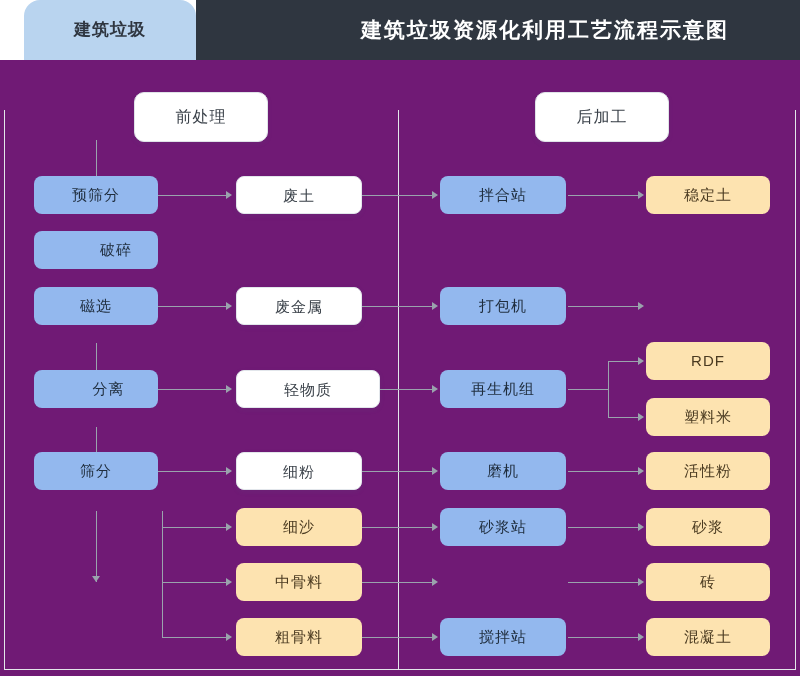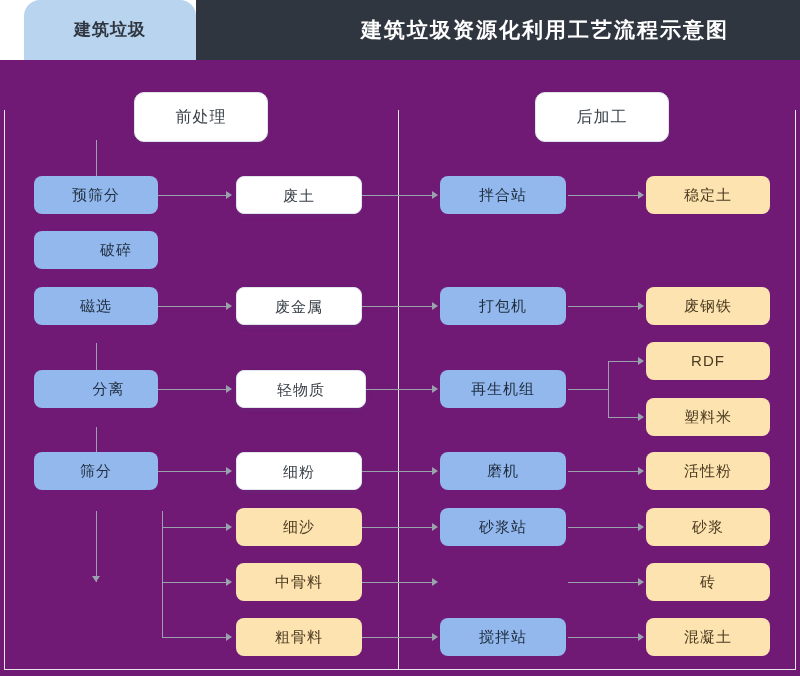--- a/index.html
+++ b/index.html
@@ -241,35 +241,34 @@
     <div class="arrow-r" style="left:638px; top:573px;"></div>
 
     <div class="node blue" style="left:34px; top:116px; width:124px;">预筛分</div>
     <div class="node blue" style="left:34px; top:171px; width:124px;padding-left:40px;">破碎</div>
     <div class="node blue" style="left:34px; top:227px; width:124px;">磁选</div>
     <div class="node blue" style="left:34px; top:310px; width:124px;padding-left:25px;">分离</div>
     <div class="node blue" style="left:34px; top:392px; width:124px;">筛分</div>
 
     <div class="node white" style="left:236px; top:116px; width:126px;">废土</div>
     <div class="node white" style="left:236px; top:227px; width:126px;">废金属</div>
-    <div class="node white" style="left:236px; top:310px; width:130px;">轻物质</div>
+    <div class="node white" style="left:236px; top:310px; width:144px;">轻物质</div>
     <div class="node white" style="left:236px; top:392px; width:126px;">细粉</div>
     <div class="node yellow" style="left:236px; top:448px; width:126px;">细沙</div>
     <div class="node yellow" style="left:236px; top:503px; width:126px;">中骨料</div>
     <div class="node yellow" style="left:236px; top:558px; width:126px;">粗骨料</div>
 
     <div class="node blue" style="left:440px; top:116px; width:126px;">拌合站</div>
     <div class="node blue" style="left:440px; top:227px; width:126px;">打包机</div>
     <div class="node blue" style="left:440px; top:310px; width:126px;">再生机组</div>
     <div class="node blue" style="left:440px; top:392px; width:126px;">磨机</div>
     <div class="node blue" style="left:440px; top:448px; width:126px;">砂浆站</div>
     <div class="node yellow" style="left:646px; top:116px; width:124px;">稳定土</div>
 
     <div class="node blue" style="left:440px; top:558px; width:126px;">搅拌站</div>
-    <div class="node yellow" style="left:646px; top:227px; width:124px;">废钢铁</div>
     <div class="node yellow" style="left:646px; top:282px; width:124px;">RDF</div>
     <div class="node yellow" style="left:646px; top:338px; width:124px;">塑料米</div>
     <div class="node yellow" style="left:646px; top:392px; width:124px;">活性粉</div>
     <div class="node yellow" style="left:646px; top:448px; width:124px;">砂浆</div>
     <div class="node yellow" style="left:646px; top:503px; width:124px;">砖</div>
     <div class="node yellow" style="left:646px; top:558px; width:124px;">混凝土</div>
 
   </div>
 </div>
 

